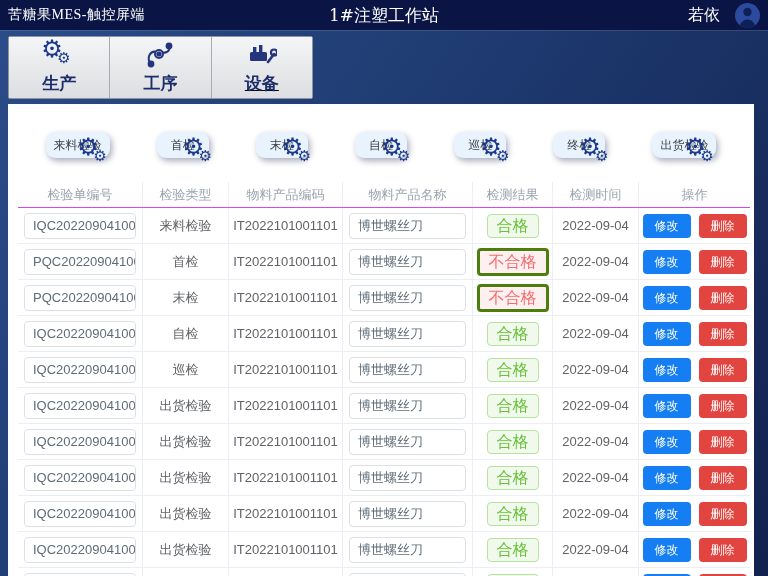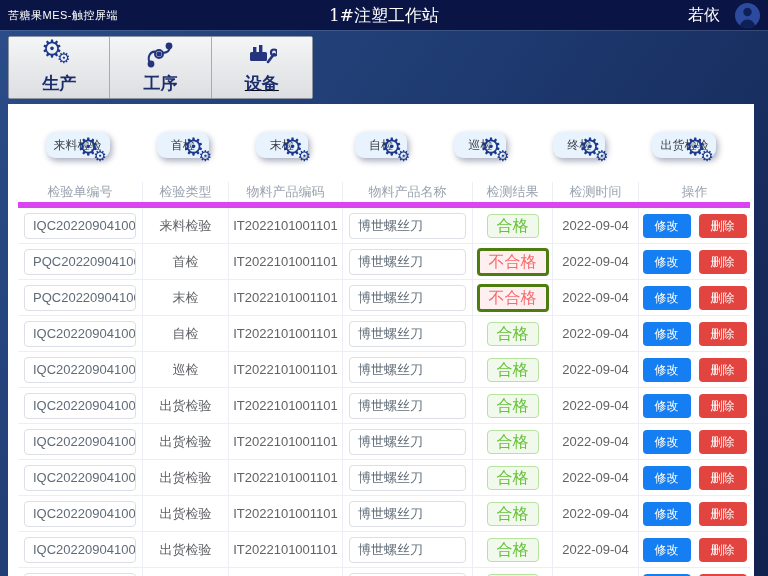--- a/index.html
+++ b/index.html
@@ -8,21 +8,21 @@
     font-family:"Liberation Sans", sans-serif;
     background:linear-gradient(125deg, #2b4d89 0%, #1e3a70 45%, #12224f 100%);
   }
   
   .navbar {
     height:30px; background:#0a1545; color:#fff;
     display:flex; align-items:center; position:relative;
     padding:0 8px; box-shadow:0 1px 0 rgba(255,255,255,.12);
   }
   .navbar .app-title {
-    font-family:Liberation Sans, sans-serif; font-size:11px; letter-spacing:.5px;
+    font-family:Liberation Serif, serif; font-size:14px; letter-spacing:.5px;
   }
   .navbar .station-title {
     position:absolute; left:50%; transform:translateX(-50%);
     font-family:"DejaVu Serif", serif; font-size:17px;
   }
   .navbar .user-area {
     margin-left:auto; display:flex; align-items:center; gap:15px;
   }
   .navbar .username { font-family:"DejaVu Serif", serif; font-size:16px; }
   .avatar {
@@ -63,21 +63,21 @@
     font-family:"DejaVu Sans", sans-serif; }
   .gear-big  { position:absolute; left:0; top:-2px; font-size:24px; line-height:1; }
   .gear-small{ position:absolute; left:16px; top:12px; font-size:15px; line-height:1; }
   .card .c-label { font-size:12px; color:#3a3f45; white-space:nowrap; }
   
   .table { margin:0 4px 0 10px; }
   .trow {
     display:grid;
     grid-template-columns:125px 86px 114px 130px 80px 86px 1fr;
   }
-  .thead { height:26px; border-bottom:6px solid #d946ef; }
+  .thead { height:26px; border-bottom:1px solid #d946ef; }
   .thead .hcell {
     display:flex; align-items:center; justify-content:center;
     font-size:13px; color:#9aa3ae; border-right:1px solid #ebeef5;
   }
   .thead .hcell:last-child { border-right:none; }
   .tbody-row { height:36px; border-bottom:1px solid #ebeef5; }
   .tbody-row .cell {
     display:flex; align-items:center; justify-content:center;
     font-size:13px; color:#606266; border-right:1px solid #ebeef5;
     overflow:hidden;

